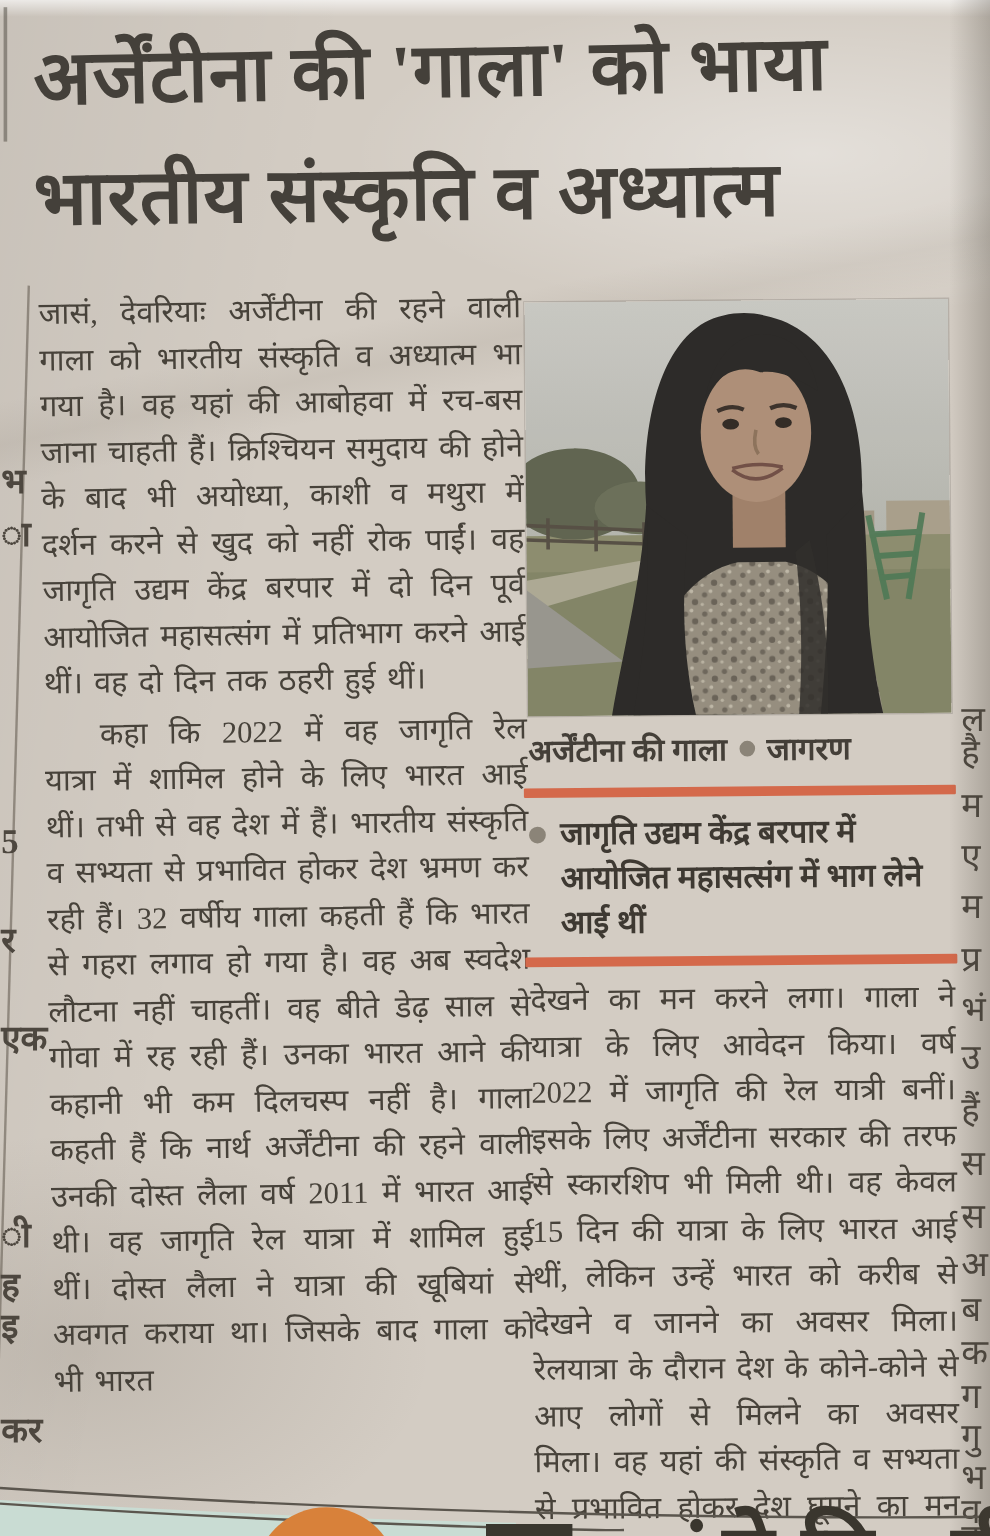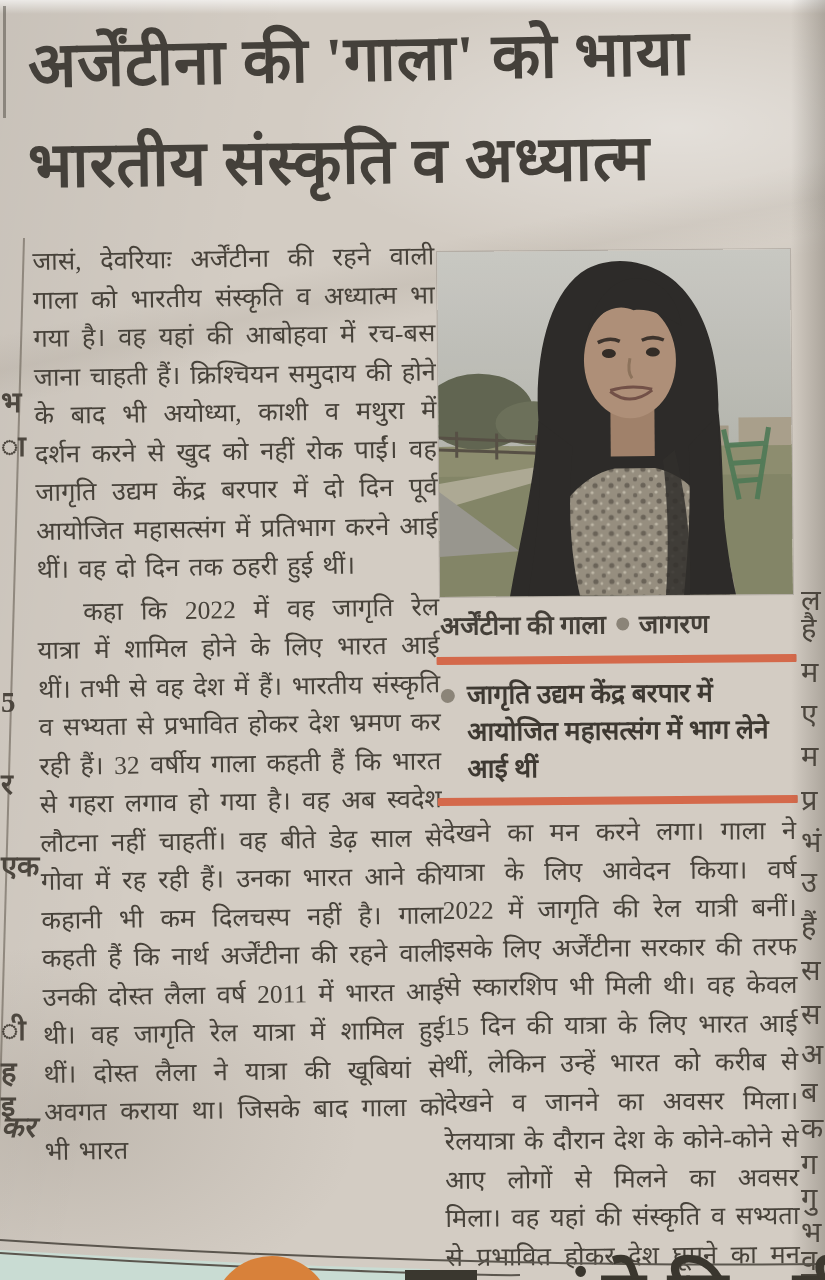--- a/index.html
+++ b/index.html
@@ -160,21 +160,21 @@
 
   <div id="left-margin">
       <span class="frag" style="top: 388px;">भ</span>
       <span class="frag" style="top: 432px;">ा</span>
       <span class="frag" style="top: 688px;">5</span>
       <span class="frag" style="top: 770px;">र</span>
       <span class="frag" style="top: 852px;">एक</span>
       <span class="frag" style="top: 1016px;">ी</span>
       <span class="frag" style="top: 1058px;">ह</span>
       <span class="frag" style="top: 1092px;">इ</span>
-      <span class="frag" style="top: 1113px; font-style: italic;">कर</span>
+      <span class="frag" style="top: 1179px;">कर</span>
     </div>
   <div id="right-margin">
       <span class="frag" style="top: 586px;">ल</span>
       <span class="frag" style="top: 614px;">है</span>
       <span class="frag" style="top: 658px;">म</span>
       <span class="frag" style="top: 700px;">ए</span>
       <span class="frag" style="top: 742px;">म</span>
       <span class="frag" style="top: 786px;">प्र</span>
       <span class="frag" style="top: 828px;">भं</span>
       <span class="frag" style="top: 868px;">उ</span>

